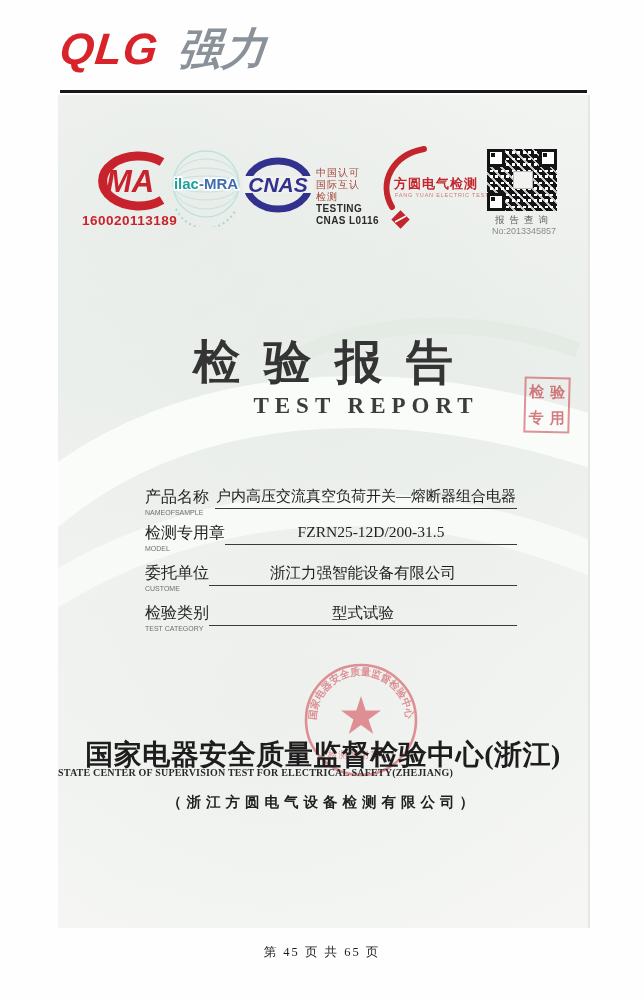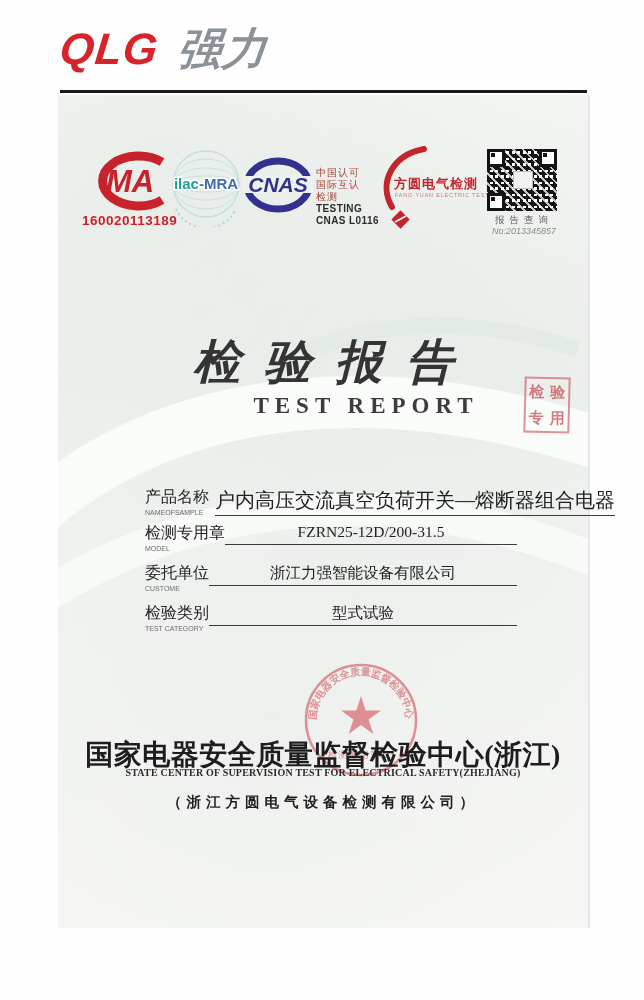--- a/index.html
+++ b/index.html
@@ -47,26 +47,26 @@
         repeating-linear-gradient(90deg,#161616 0 3px, transparent 3px 6px, #161616 6px 8px, transparent 8px 11px),
         repeating-linear-gradient(0deg,#101010 0 3px, #ffffff 3px 5px, #141414 5px 9px, #ffffff 9px 12px);}
   .fp{position:absolute;width:12px;height:12px;border:3px solid #131313;background:#fff;}
   .fp::after{content:"";position:absolute;left:1px;top:1px;width:4px;height:4px;background:#131313;}
   .fp.tl{left:0;top:0;} .fp.tr{right:0;top:0;} .fp.bl{left:0;bottom:0;}
   .qr-center{position:absolute;left:26px;top:22px;width:18px;height:16px;background:#f2f2f0;
              border:1px solid #b9b9b5;}
   .qr-caption{position:absolute;left:424px;top:119px;width:84px;text-align:center;
               font-size:9.5px;color:#5c5c5c;letter-spacing:5px;}
   .qr-number{position:absolute;left:424px;top:131px;width:84px;text-align:center;
-             font-size:9px;color:#8b8b88;font-family:"Liberation Sans",sans-serif;font-style:italic;}
+             font-size:9px;color:#8b8b88;font-family:"Liberation Sans",sans-serif;}
 
   
   .title-zh{position:absolute;left:0;top:236px;width:530px;text-align:center;
             font-size:47px;font-weight:bold;color:#343434;letter-spacing:24px;
-            text-indent:24px;font-style:italic;}
+            text-indent:24px;}
   .title-en{position:absolute;left:0;top:298px;width:530px;text-align:center;
             font-size:23px;font-weight:bold;color:#3c3c3c;letter-spacing:6px;margin-left:43px;}
 
   .corner-stamp{position:absolute;left:466px;top:282px;width:42px;height:52px;
                 border:2px solid rgba(205,75,82,.75);transform:rotate(1.5deg);
                 display:grid;grid-template-columns:1fr 1fr;align-items:center;
                 justify-items:center;opacity:.8;overflow:hidden;}
   .corner-stamp span{font-size:15px;font-weight:bold;color:rgba(190,52,60,.8);
                      transform:rotate(-2deg);}
 
@@ -77,21 +77,21 @@
         font-family:"Liberation Sans",sans-serif;margin-top:1px;height:9px;}
   .fvalue{flex:1 1 auto;text-align:center;font-size:15.5px;color:#1e1e1e;
           border-bottom:1.2px solid #3a3a3a;padding-bottom:1px;margin-bottom:9px;
           white-space:nowrap;}
   .f1{top:392px;} .f2{top:428px;} .f3{top:468px;} .f4{top:508px;}
 
   
   .round-stamp{position:absolute;left:243px;top:565px;opacity:.62;}
   .org-zh{position:absolute;left:0;top:641px;width:530px;text-align:center;
           font-size:28px;font-weight:bold;color:#1d1d1d;letter-spacing:.5px;}
-  .org-en{position:absolute;left:0;top:672px;width:530px;text-align:center;
+  .org-en{position:absolute;left:0;top:672px;width:530px;
           font-size:10px;font-weight:bold;color:#2a2a2a;letter-spacing:.2px;}
   .org-sub{position:absolute;left:0;top:698px;width:530px;text-align:center;
            font-size:14.5px;color:#1f1f1f;letter-spacing:5px;font-weight:bold;}
 
   
   .page-footer{position:absolute;left:0;top:944px;width:644px;text-align:center;
                font-size:12.5px;color:#1c1c1c;letter-spacing:2px;}
 </style>
 </head>
 <body>
@@ -167,21 +167,21 @@
       <span>验</span>
       <span>专</span>
       <span>用</span>
     </div>
 
     <div class="field f1">
       <div class="flabel">
         <span>产品名称</span>
         <span class="fsub">NAMEOFSAMPLE</span>
       </div>
-      <div class="fvalue" style="font-size:20px;margin-left:6px;">户内高压交流真空负荷开关—熔断器组合电器</div>
+      <div class="fvalue" style="font-size:15px;margin-left:6px;">户内高压交流真空负荷开关—熔断器组合电器</div>
     </div>
     <div class="field f2">
       <div class="flabel">
         <span>检测专用章</span>
         <span class="fsub">MODEL</span>
       </div>
       <div class="fvalue">FZRN25-12D/200-31.5</div>
     </div>
     <div class="field f3">
       <div class="flabel">
@@ -208,13 +208,14 @@
         <textPath href="#ringArc" startOffset="0">国家电器安全质量监督检验中心</textPath>
       </text>
       <text x="60" y="98" text-anchor="middle" font-size="9.5" fill="#d4545e" letter-spacing="1">检测专用章(2)</text>
     </svg>
 
     <div class="org-zh">国家电器安全质量监督检验中心(浙江)</div>
     <div class="org-en">STATE CENTER OF SUPERVISION TEST FOR ELECTRICAL SAFETY(ZHEJIANG)</div>
     <div class="org-sub">（浙江方圆电气设备检测有限公司）</div>
   </div>
 
+  <div class="page-footer">第 45 页 共 65 页</div>
 </div>
 
 </body></html>

